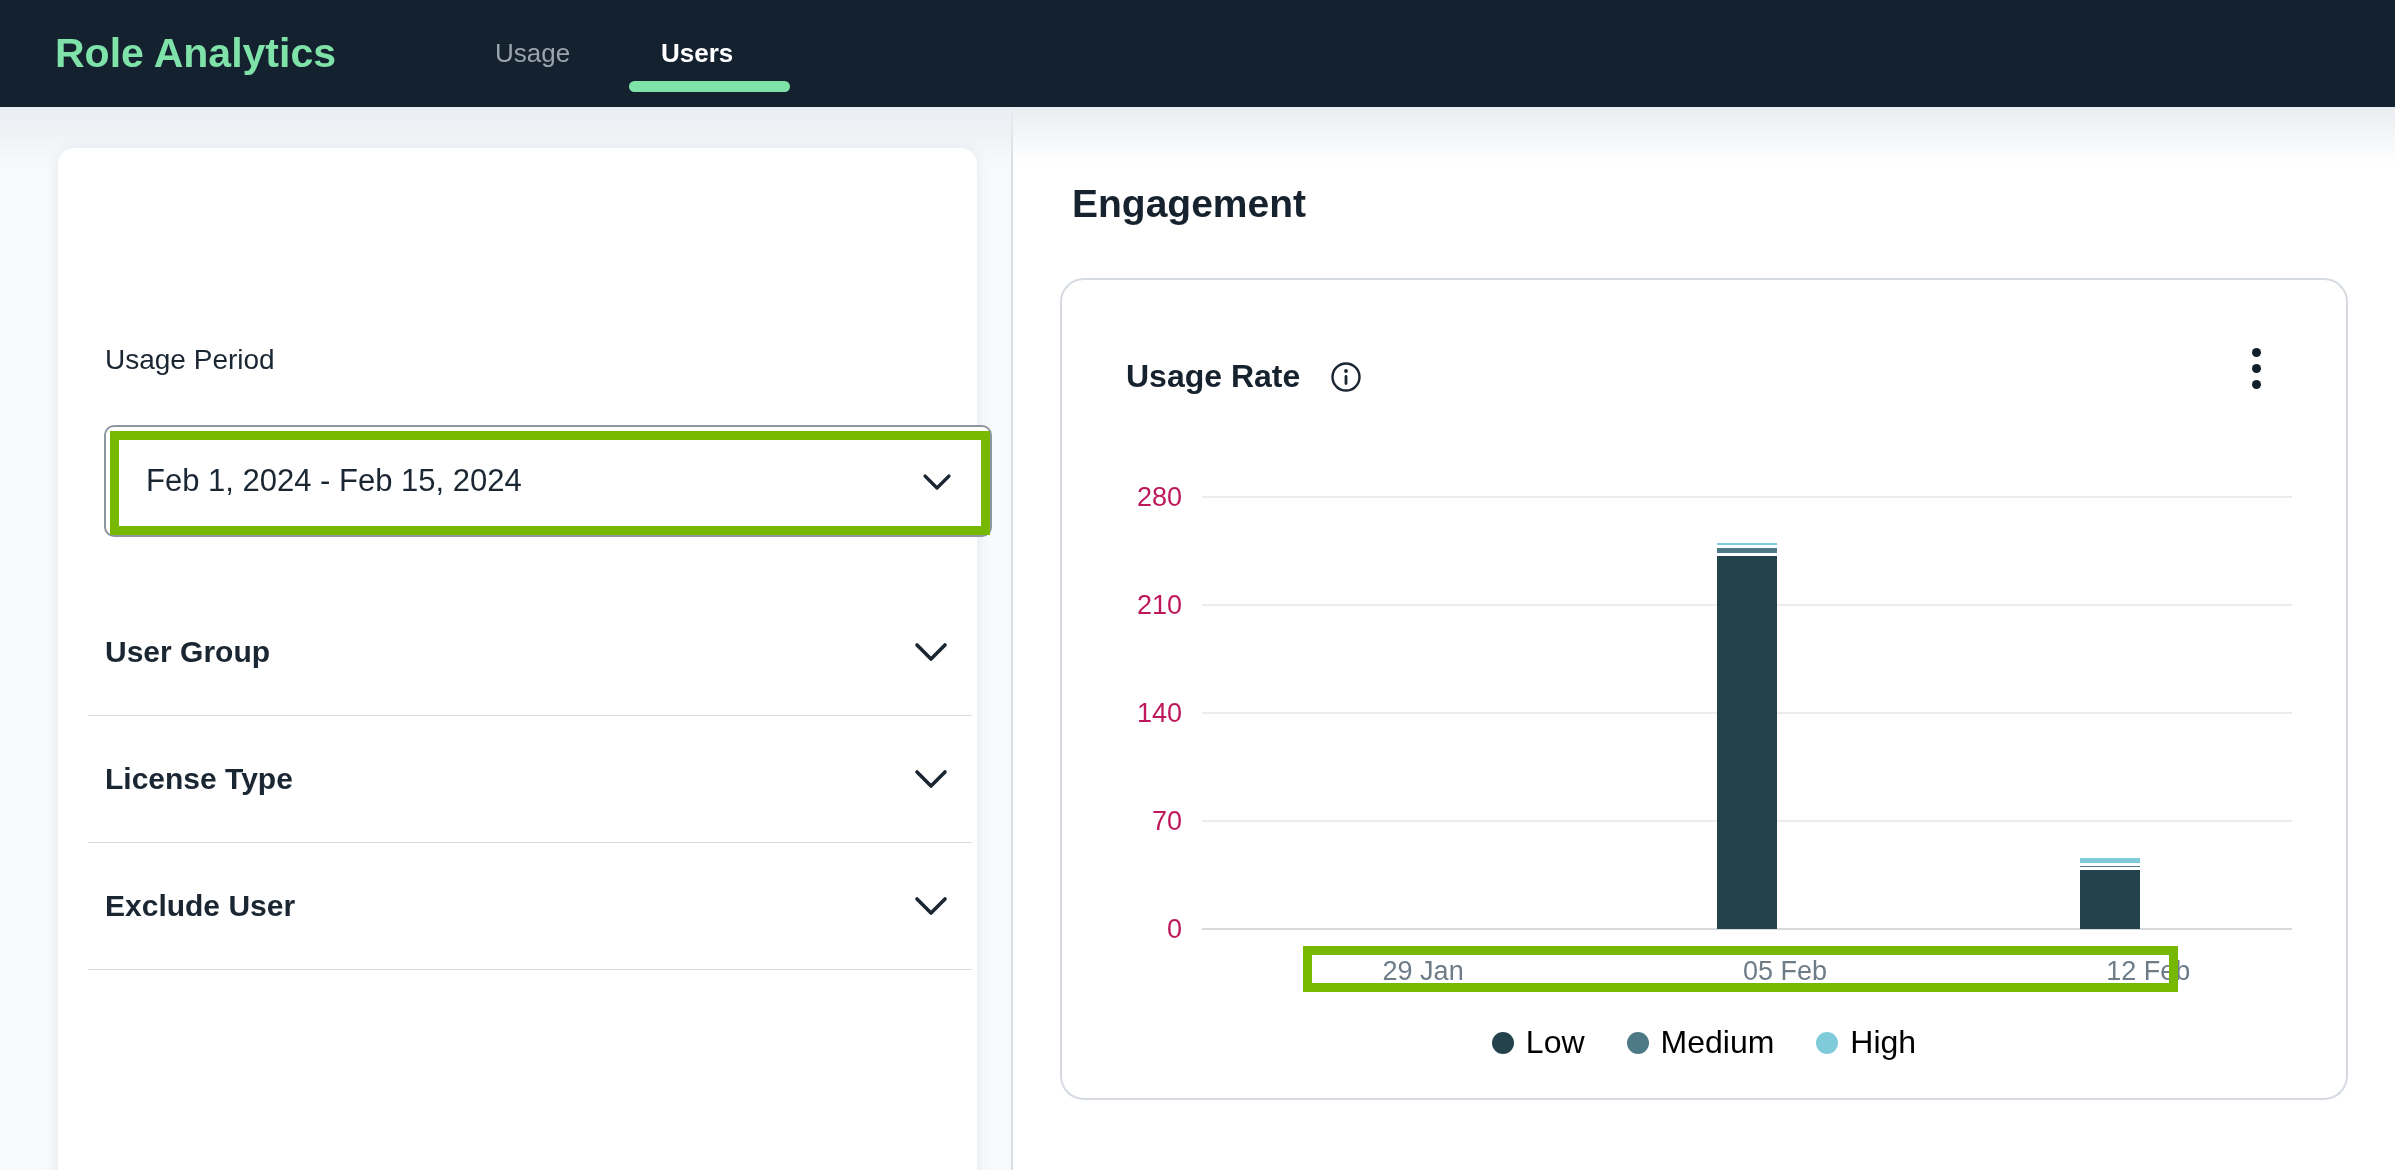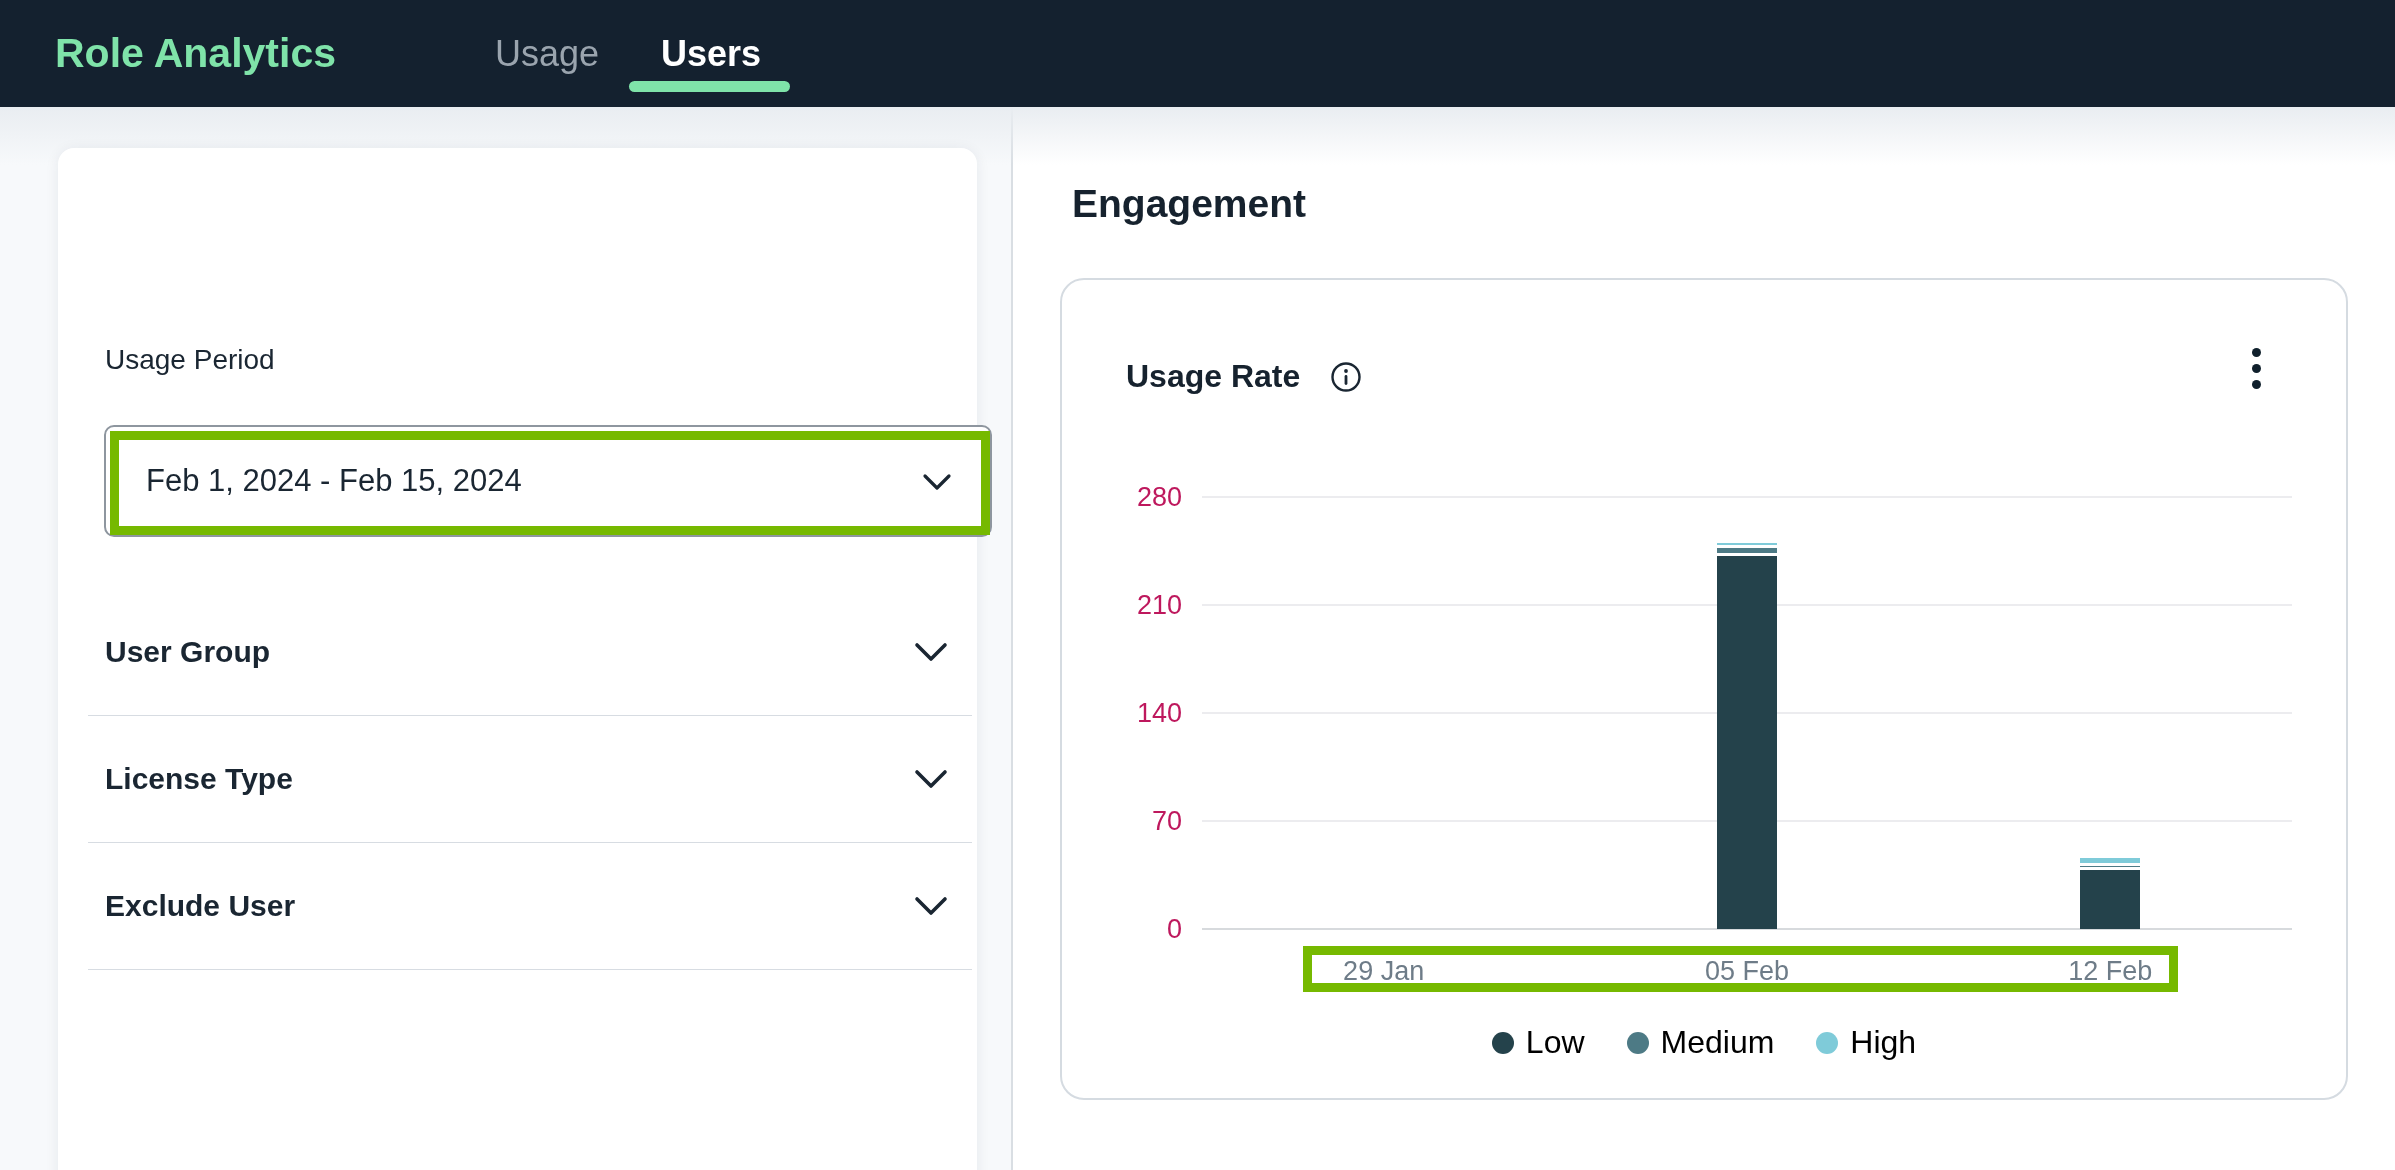--- a/index.html
+++ b/index.html
@@ -2,21 +2,21 @@
 <html><head>
 <meta charset="utf-8">
 <style>
   * { margin:0; padding:0; box-sizing:border-box; }
   html,body { width:2395px; height:1170px; overflow:hidden; }
   body { font-family:"Liberation Sans", sans-serif; background:#f7f9fb; position:relative; color:#1a2632; }
 
   
   .navbar { position:absolute; left:0; top:0; width:2395px; height:107px; background:#14212f; z-index:5; }
   .app-title { position:absolute; left:55px; top:0; height:107px; line-height:107px; font-size:41px; font-weight:700; color:#7fe3a9; }
-  .nav-tab { position:absolute; top:0; height:107px; line-height:107px; font-size:36px; cursor:pointer; }
+  .nav-tab { position:absolute; top:0; height:107px; line-height:107px; font-size:26px; cursor:pointer; }
   .tab-usage { left:495px; color:#9aa4ae; font-weight:400; }
   .tab-users { left:661px; color:#ffffff; font-weight:700; }
   .tab-underline { position:absolute; left:629px; top:81px; width:161px; height:11px; border-radius:6px; background:#7fe3a9; }
 
   
   .top-shade { position:absolute; left:0; top:107px; width:2395px; height:58px; background:linear-gradient(#e9edf1, rgba(255,255,255,0)); pointer-events:none; z-index:1; }
 
   
   .right-region { position:absolute; left:1013px; top:107px; width:1382px; height:1063px; background:#ffffff; }
   .v-divider { position:absolute; left:1011px; top:107px; width:2px; height:1063px; background:#d9dee3; }
@@ -47,21 +47,21 @@
   .kebab { position:absolute; left:1172px; top:52px; width:44px; height:72px; display:flex; flex-direction:column; align-items:center; justify-content:center; gap:7px; cursor:pointer; }
   .kebab i { width:9px; height:9px; border-radius:50%; background:#10202c; }
 
   
   .plot { position:absolute; left:140px; top:217px; width:1090px; height:432px; }
   .gridline { position:absolute; left:0; width:100%; height:2px; background:#ececef; }
   .gridline.base { background:#d7dadd; }
   .ylabel { position:absolute; left:28px; width:92px; text-align:right; font-size:27px; color:#be185d; height:28px; line-height:28px; }
   .bar-stack { position:absolute; width:60px; }
   .bar-seg { position:absolute; left:0; width:100%; }
-  .xlabel { position:absolute; top:676px; width:160px; text-align:center; font-size:27px; color:#6e7c88; }
+  .xlabel { position:absolute; top:676px; width:160px; text-align:right; font-size:27px; color:#6e7c88; }
   .anno-xaxis { left:241px; top:666px; width:875px; height:46px; background:transparent; }
   .legend { position:absolute; left:0; top:744px; width:100%; display:flex; justify-content:center; gap:42px; align-items:center; }
   .legend-item { display:flex; align-items:center; gap:12px; cursor:pointer; }
   .legend-dot { width:22px; height:22px; border-radius:50%; }
   .legend-label { font-size:32px; color:#000000; }
 </style>
 </head>
 <body>
 
 <div class="navbar">

